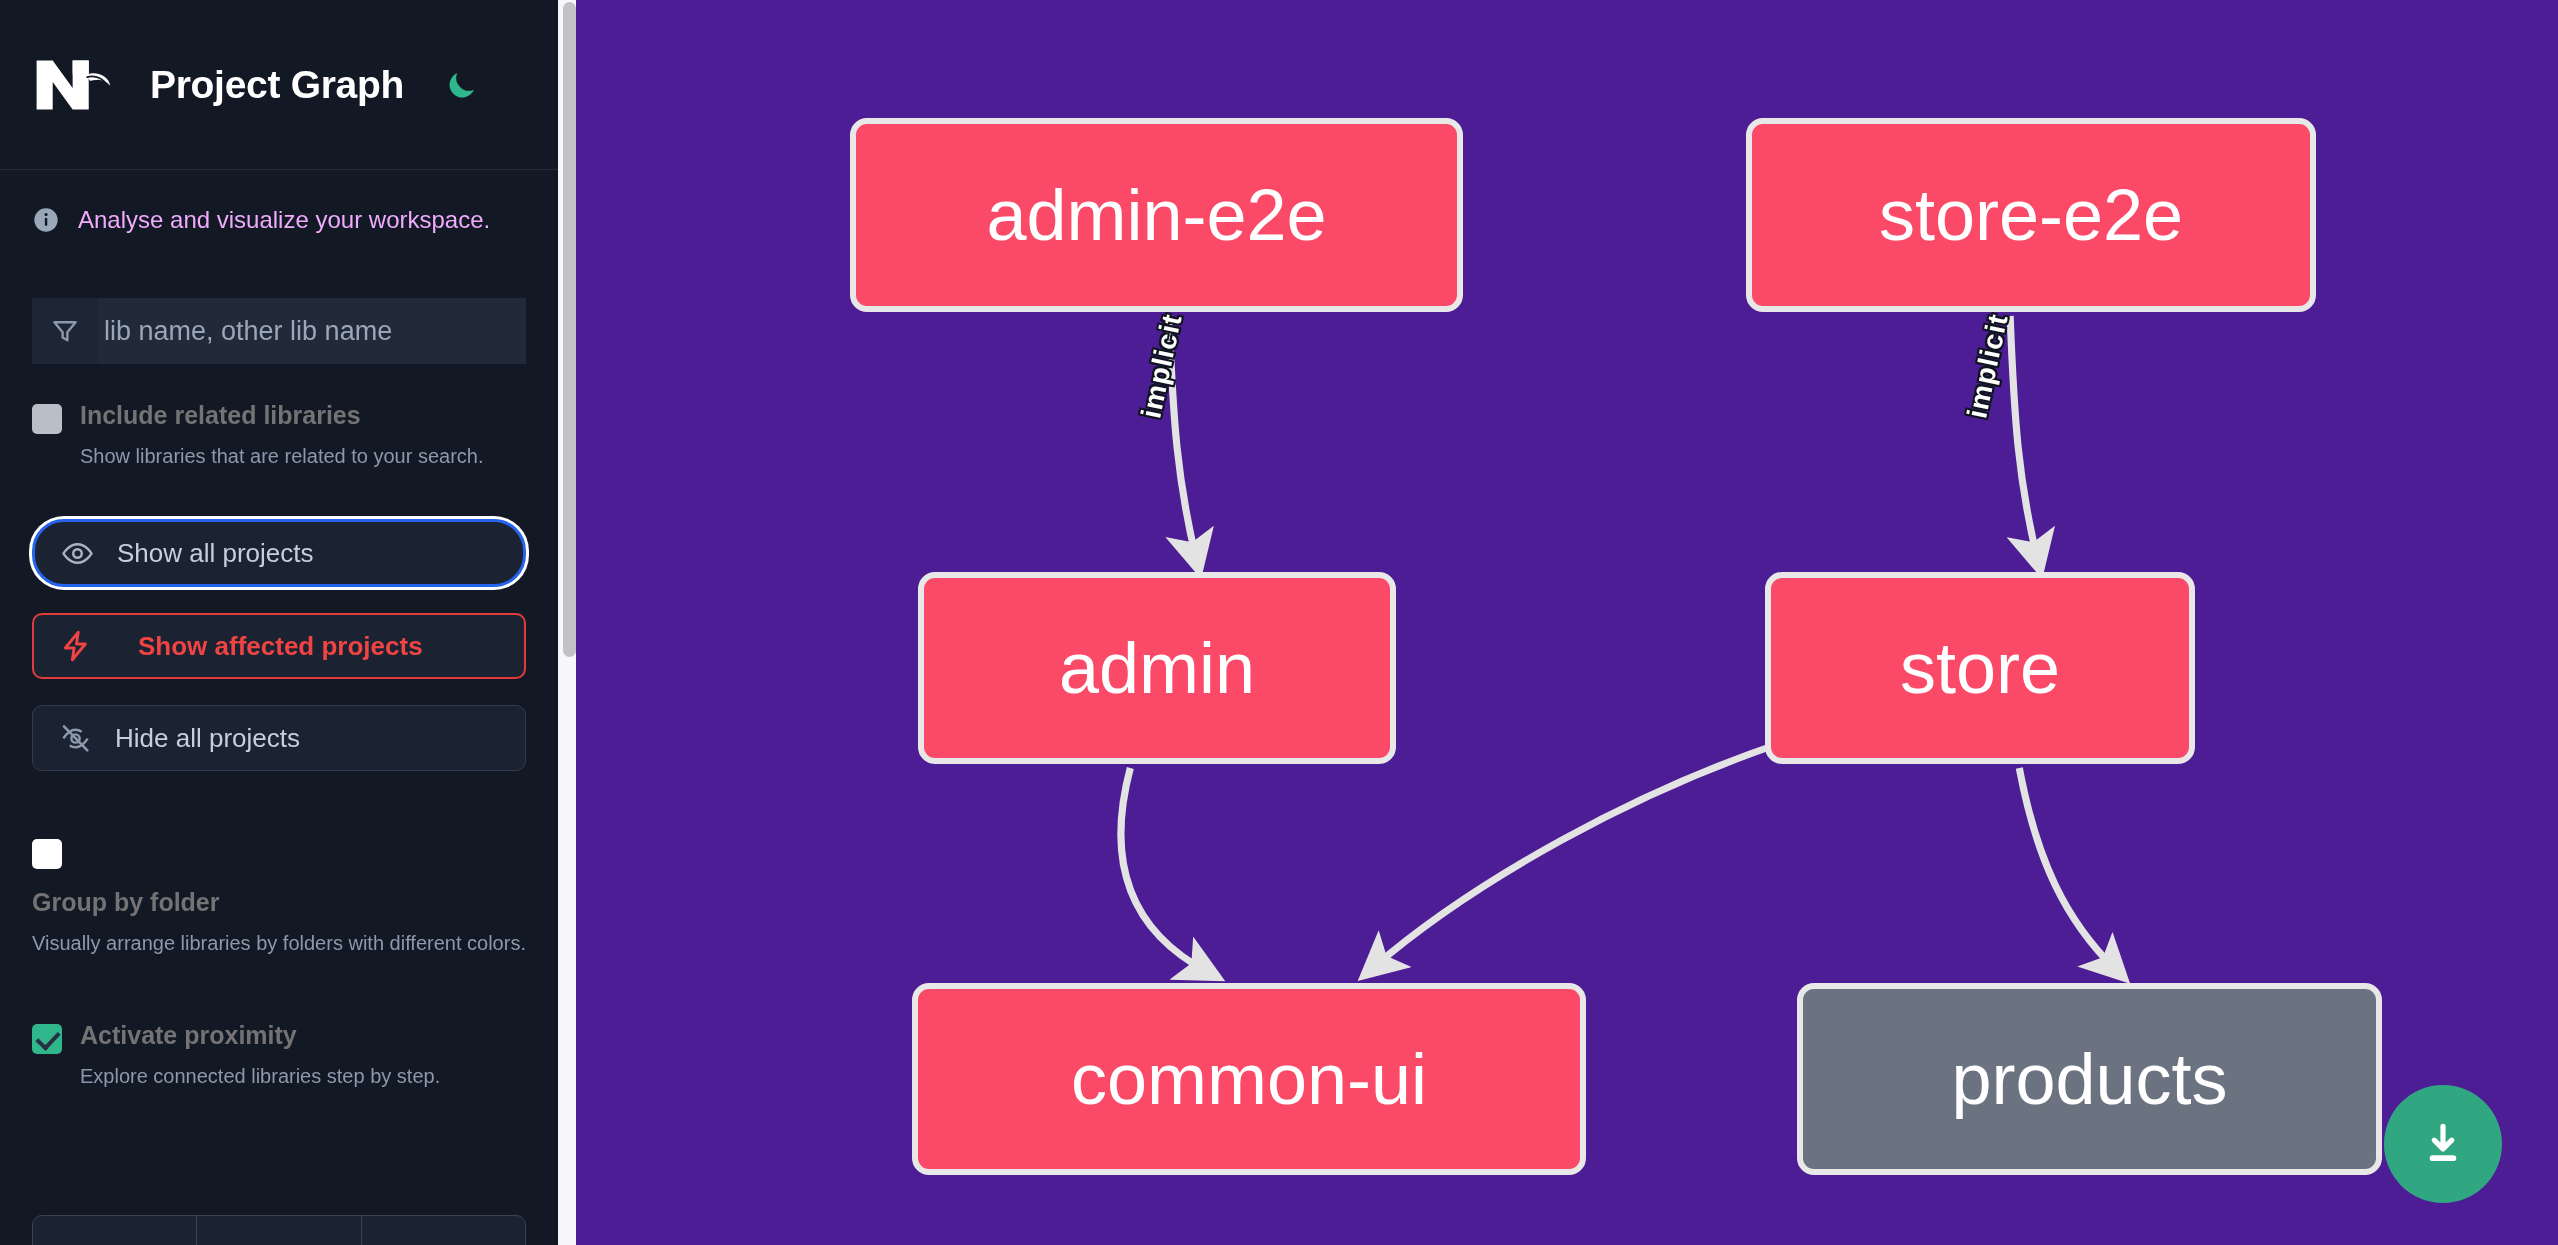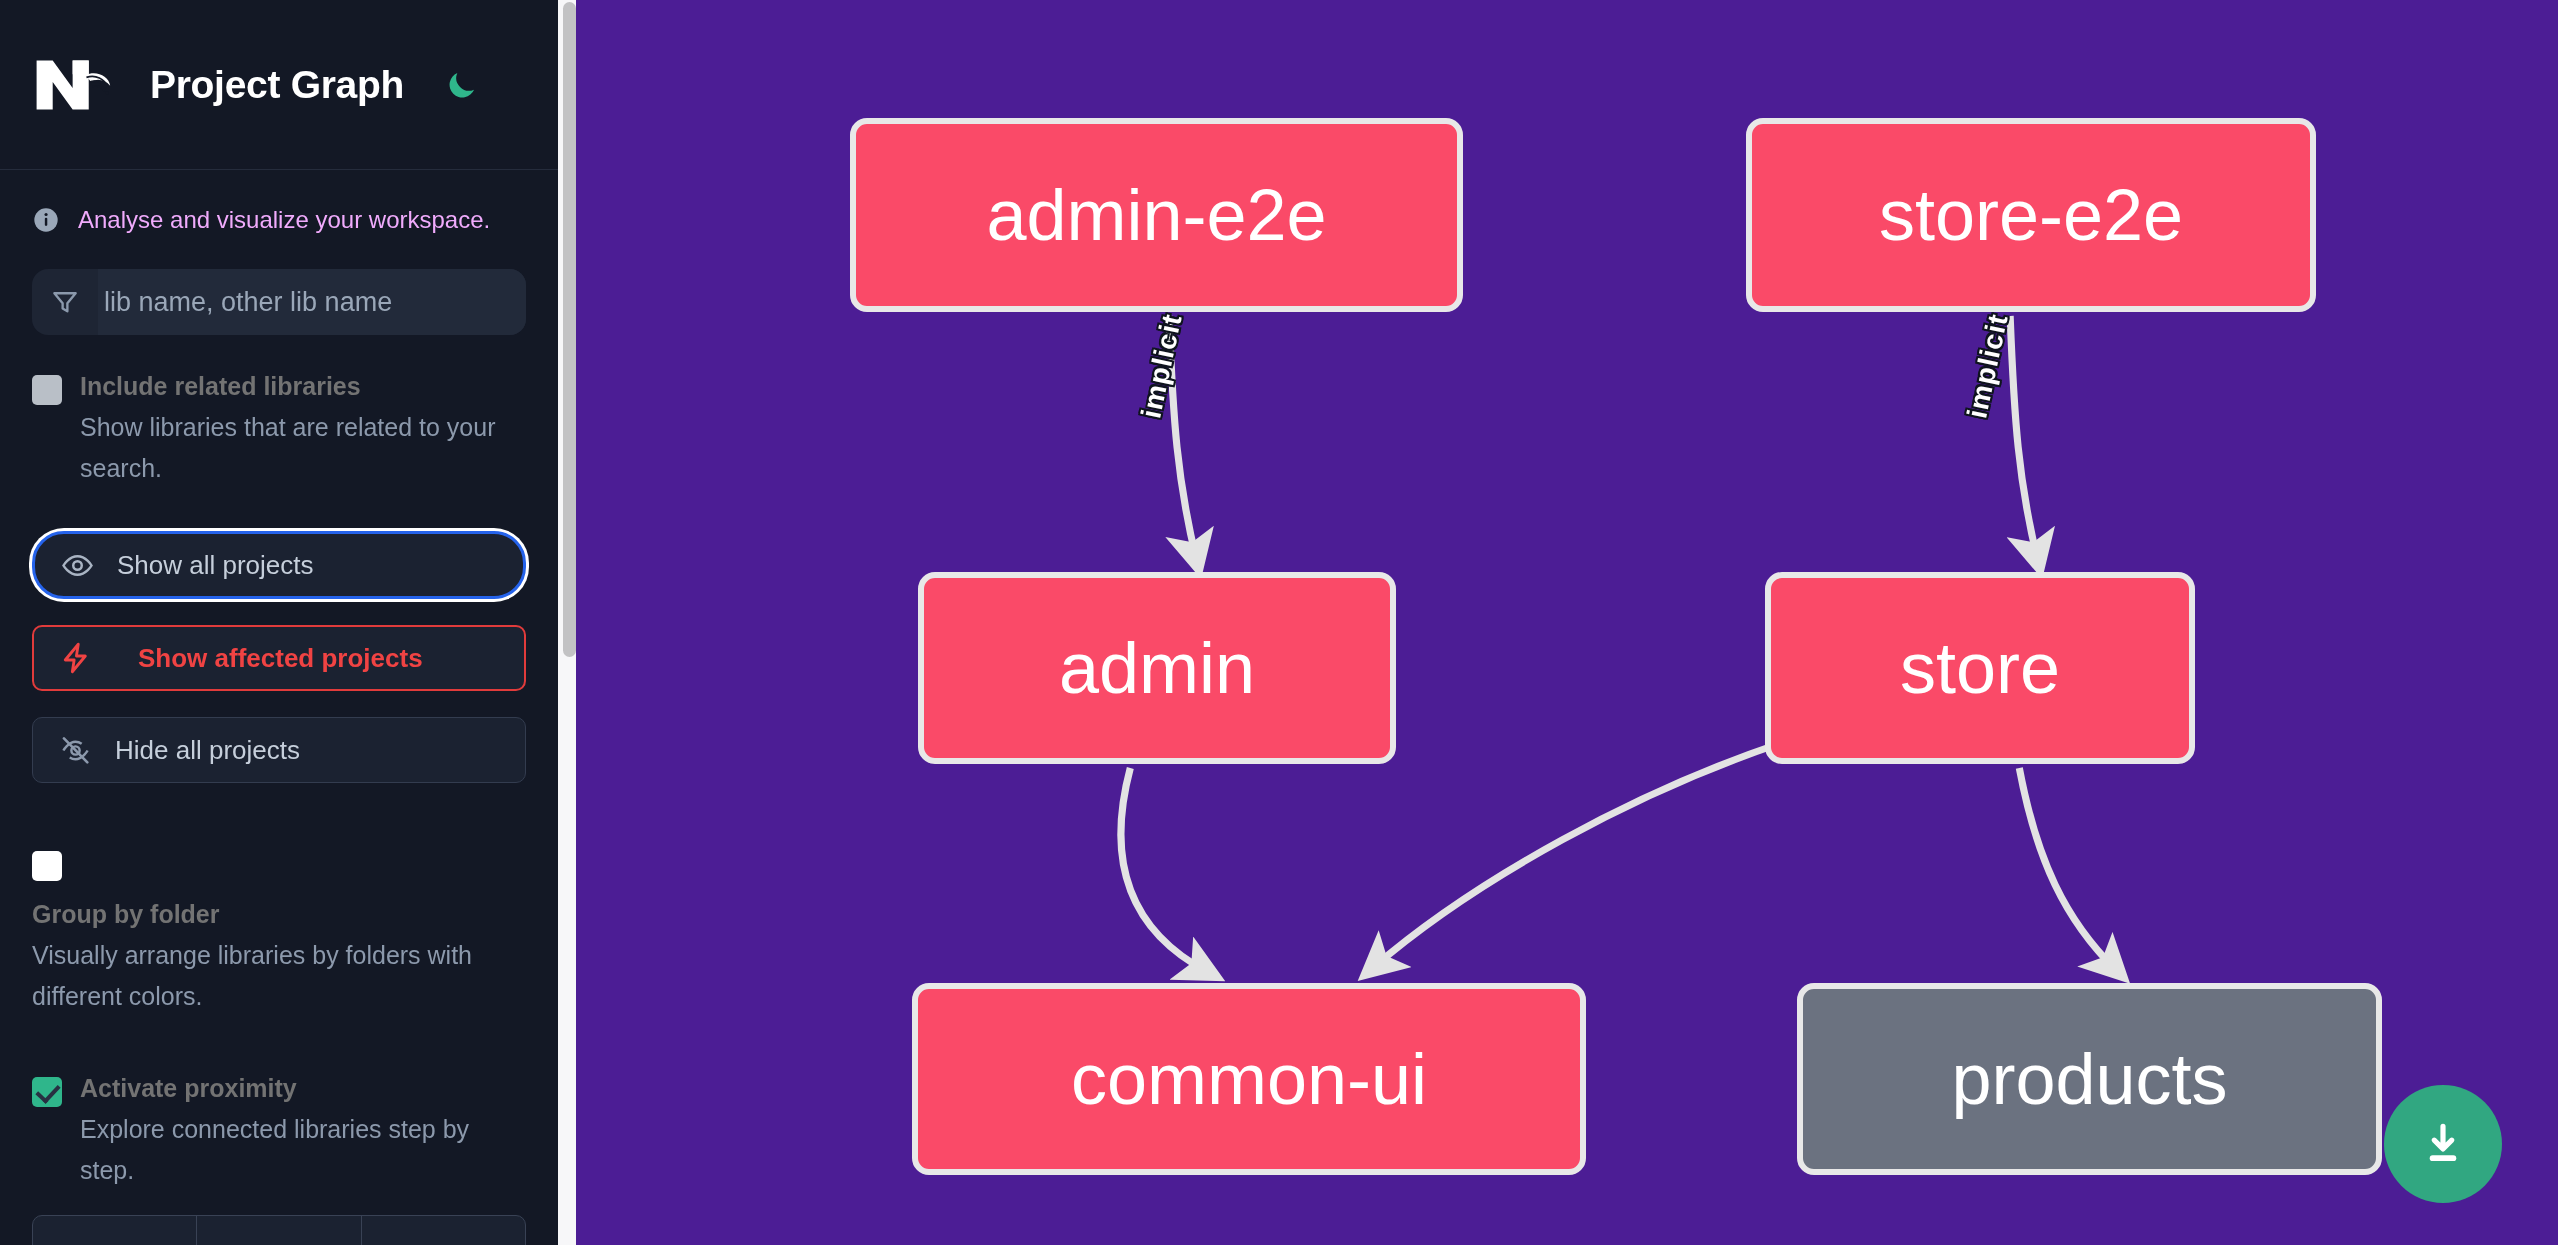--- a/index.html
+++ b/index.html
@@ -49,24 +49,24 @@
     padding: 36px 0 14px 0;
   }
   .info-icon { width: 28px; height: 28px; flex: 0 0 28px; }
   .info-text {
     color: #f0abfc;
     font-size: 24px;
     font-weight: 400;
   }
 
   .filter-box {
-    margin-top: 21px;
+    margin-top: 50px;
     height: 66px;
     background: #1E2534;
-    border-radius: 16px;
+    border-radius: 0;
     display: flex; align-items: center;
     overflow: hidden;
   }
   .filter-icon-wrap {
     width: 66px; height: 66px;
     display: flex; align-items: center; justify-content: center;
     flex: 0 0 66px;
   }
   .filter-input {
     flex: 1 1 auto;
@@ -94,21 +94,21 @@
   .cbox.checked::after {
     content: "";
     position: absolute;
     left: 9px; top: 3px;
     width: 10px; height: 18px;
     border: solid #283042;
     border-width: 0 4.5px 4.5px 0;
     transform: rotate(43deg);
   }
   .check-label { color: #737373; font-size: 25px; font-weight: 700; line-height: 30px; }
-  .check-desc  { color: #8C99AC; font-size: 25px; font-weight: 400; line-height: 41px; margin-top: 6px; }
+  .check-desc  { color: #8C99AC; font-size: 20px; font-weight: 400; line-height: 41px; margin-top: 6px; }
 
   .btn {
     display: flex; align-items: center; gap: 22px;
     height: 66px;
     padding: 0 24px;
     border-radius: 10px;
     background: #1B2231;
     border: 1px solid #333C4F;
     color: #C6CFDB;
     font-size: 26px;

